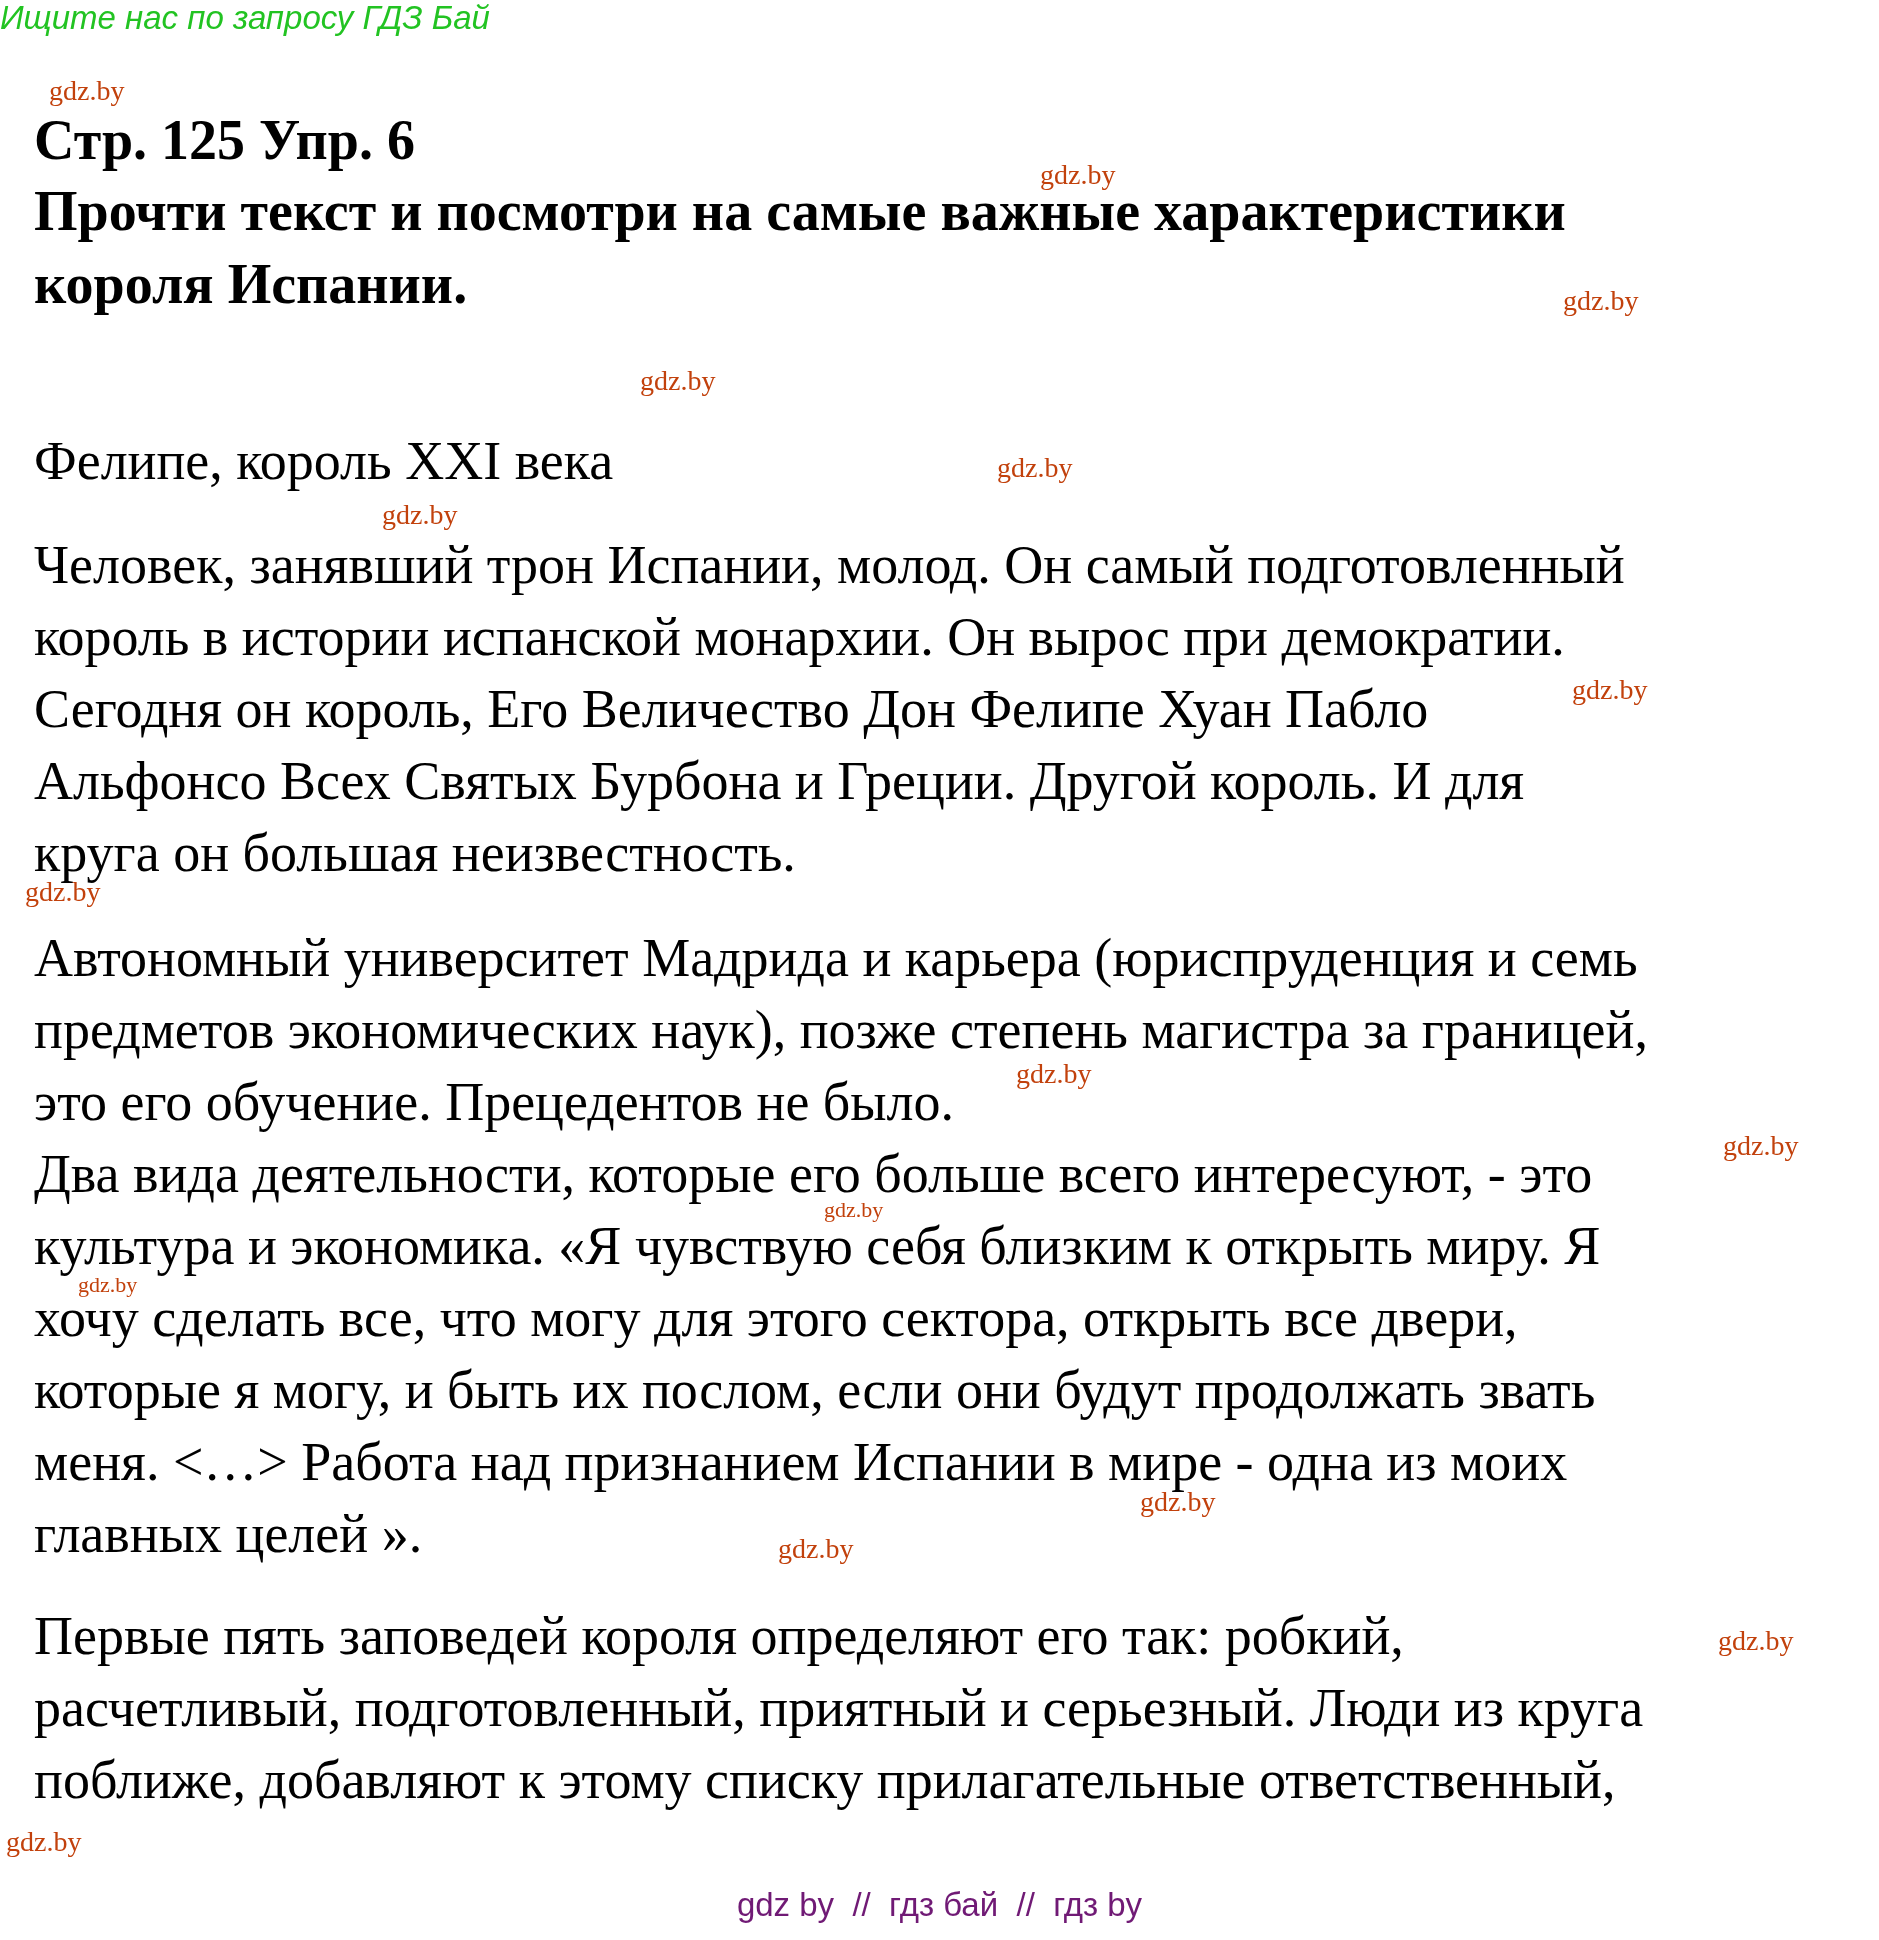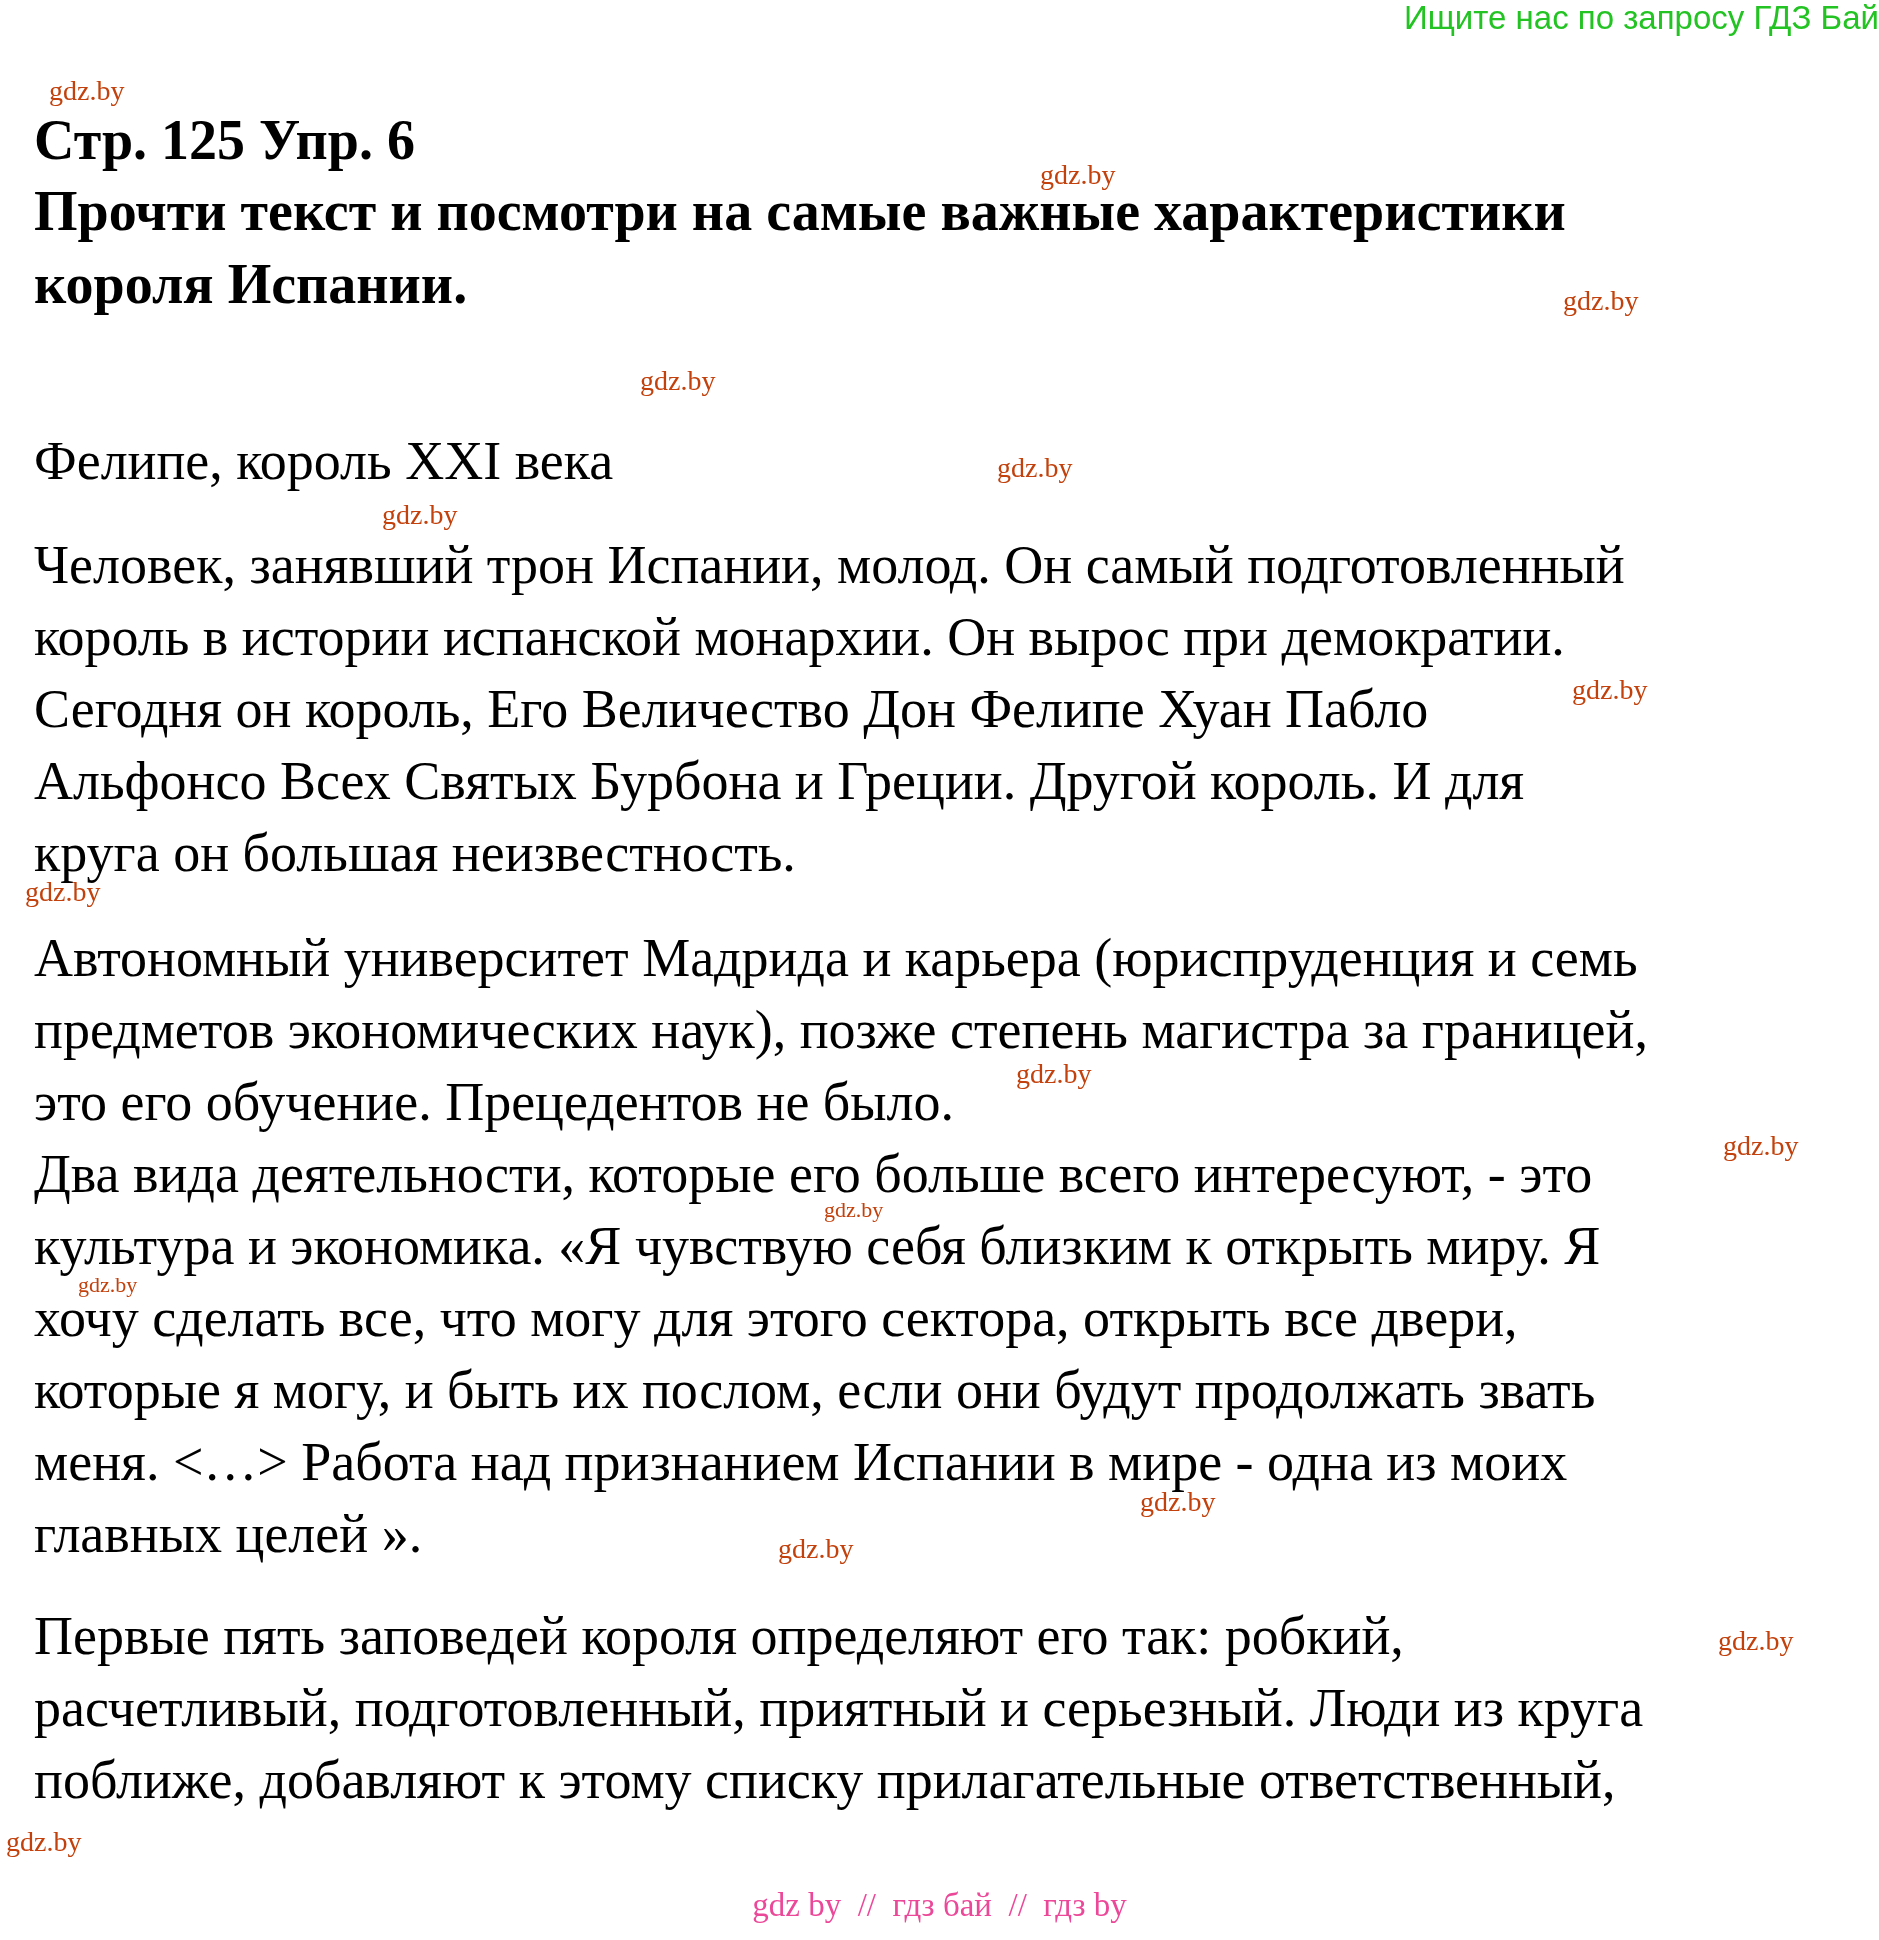--- a/index.html
+++ b/index.html
@@ -1,20 +1,20 @@
 <!DOCTYPE html>
 <html><head>
 <meta charset="utf-8">
 <style>
   html, body { margin: 0; padding: 0; background: #ffffff; }
   body { width: 1879px; height: 1940px; position: relative; overflow: hidden; }
-  .banner { position: absolute; top: 0; left: 0; width: 1879px; text-align: right; color: #22c322;
-            font-family: "Liberation Sans", sans-serif; font-size: 33px; line-height: 36px; }
-  .footer { position: absolute; top: 1885px; left: 0; width: 1879px; text-align: center; color: #ec4899;
-            font-family: Liberation Serif, serif; font-size: 33px; line-height: 40px; white-space: pre; }
+  .banner { position: absolute; top: 0; left: 0; width: 1879px; text-align: left; color: #22c322;
+            font-family: "Liberation Sans", sans-serif; font-size: 33px; line-height: 36px; font-style: italic; }
+  .footer { position: absolute; top: 1885px; left: 0; width: 1879px; text-align: center; color: #701a75;
+            font-family: Liberation Sans, sans-serif; font-size: 33px; line-height: 40px; white-space: pre; }
   .wm { position: absolute; font-family: Liberation Serif, serif; font-size: 28px; color: #c2410c; line-height: 30px; }
   .h { position: absolute; left: 34px; font-family: "Liberation Serif", serif; font-weight: bold; color: #000;
        font-size: 56px; line-height: 72px; white-space: nowrap; }
   .t { position: absolute; left: 34px; font-family: "Liberation Serif", serif; color: #000;
        font-size: 54px; line-height: 72px; white-space: nowrap; text-align: right; }
 </style>
 </head>
 <body>
 
 <div class="banner">Ищите нас по запросу ГДЗ Бай</div>

